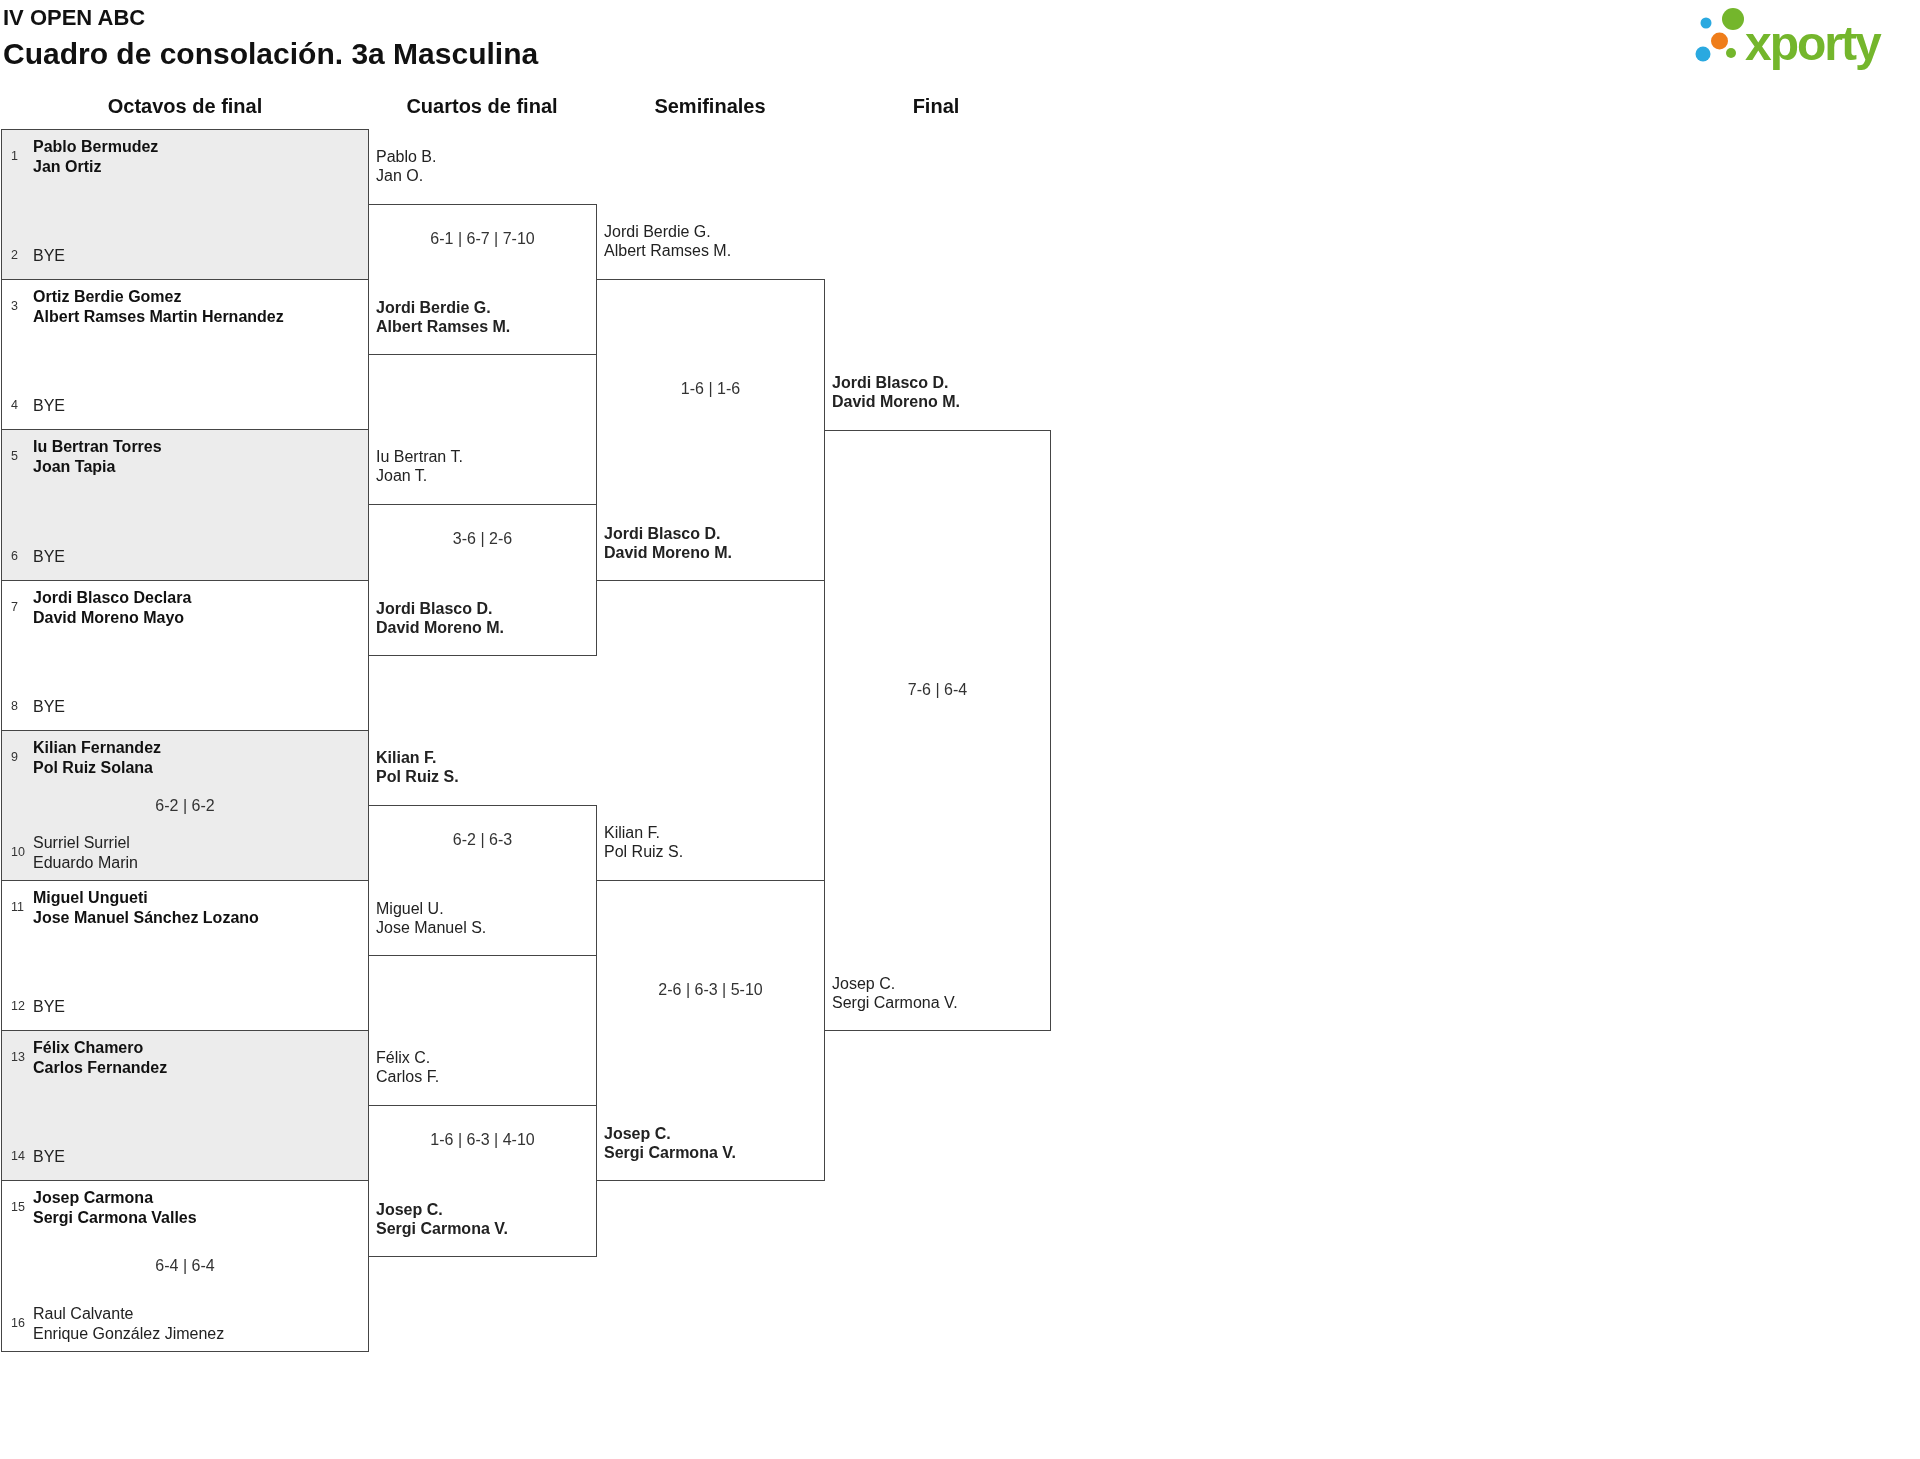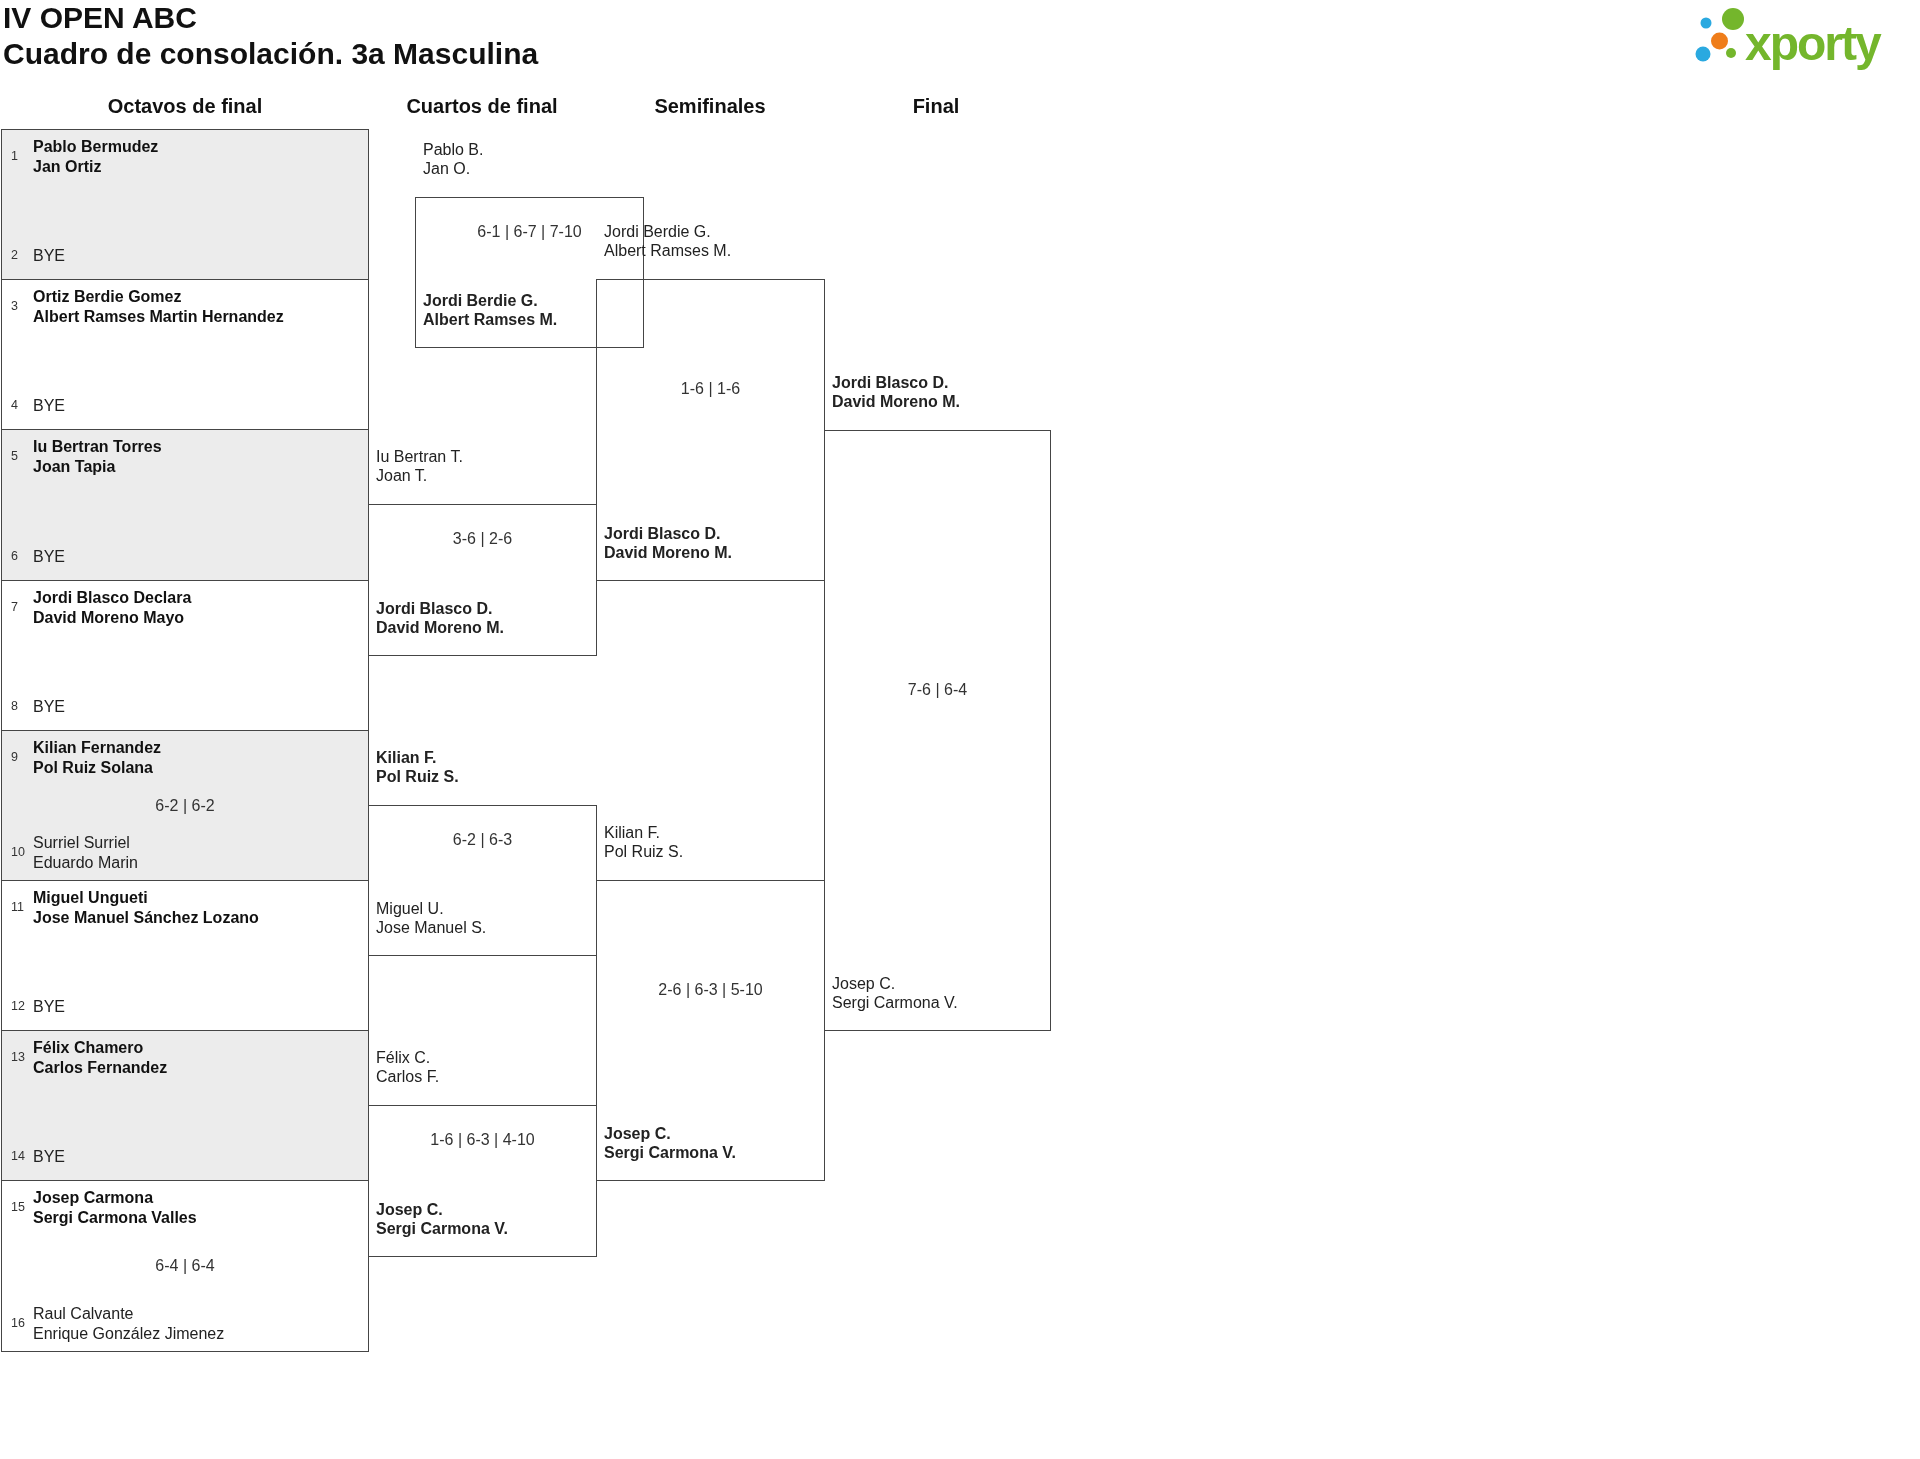--- a/index.html
+++ b/index.html
@@ -1,21 +1,21 @@
 <!DOCTYPE html>
 <html><head>
 <meta charset="utf-8">
 <style>
   html,body{margin:0;padding:0;background:#fff;}
   #page{
     position:relative;width:1920px;height:1459px;background:#ffffff;
     font-family:"Liberation Sans","DejaVu Sans",sans-serif;color:#1a1a1a;overflow:hidden;
   }
   .page-title{
-    position:absolute;left:3px;top:0;font-size:30px;font-weight:700;color:#111;line-height:36px;white-space:nowrap;
+    position:absolute;left:3px;top:0;font-size:22px;font-weight:700;color:#111;line-height:36px;white-space:nowrap;
   }
   .page-subtitle{
     position:absolute;left:3px;top:36px;font-size:30px;font-weight:700;color:#111;line-height:36px;white-space:nowrap;
   }
   .logo{position:absolute;left:1690px;top:2px;width:226px;height:74px;cursor:pointer;}
   .logo text{font-family:"Liberation Sans","DejaVu Sans",sans-serif;font-weight:700;font-size:48px;fill:#74b62c;letter-spacing:-2px;}
   .round-h{
     position:absolute;top:95px;width:240px;text-align:center;
     font-size:20px;font-weight:700;color:#111;white-space:nowrap;
   }
@@ -38,21 +38,21 @@
   }
   
   .match{position:absolute;border:1px solid #454545;box-sizing:border-box;background:transparent;}
   .match .p{position:absolute;left:7px;font-size:16px;line-height:19px;color:#222;white-space:nowrap;}
   .match .p.t{top:-58px;}
   .match .p.b{bottom:18px;}
   .match .score{position:absolute;left:0;right:0;text-align:center;font-size:16px;color:#333;}
   .sc-qf{top:25px;}
   .sc-sf{top:100px;}
   .sc-f{top:250px;}
-  #qf1{left:368px;top:197px;width:229px;height:151px;margin-left:47px;}
+  #qf1{left:368px;top:204px;width:229px;height:151px;}
   #qf2{left:368px;top:504px;width:229px;height:152px;}
   #qf3{left:368px;top:805px;width:229px;height:151px;}
   #qf4{left:368px;top:1105px;width:229px;height:152px;}
   #sf1{left:596px;top:279px;width:229px;height:302px;}
   #sf2{left:596px;top:880px;width:229px;height:301px;}
   #f1{left:824px;top:430px;width:227px;height:601px;}
 </style>
 </head>
 <body>
 

